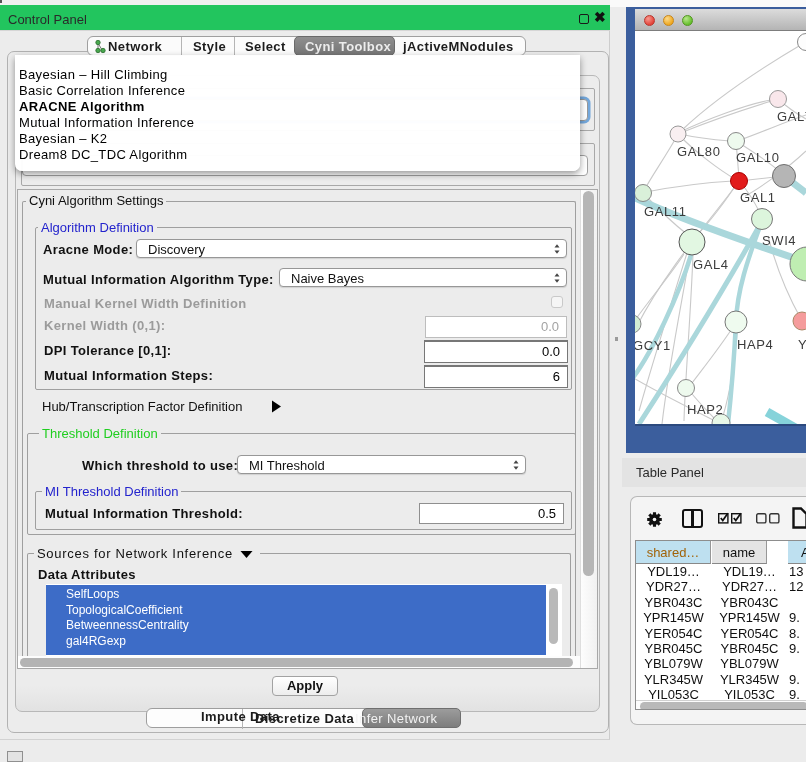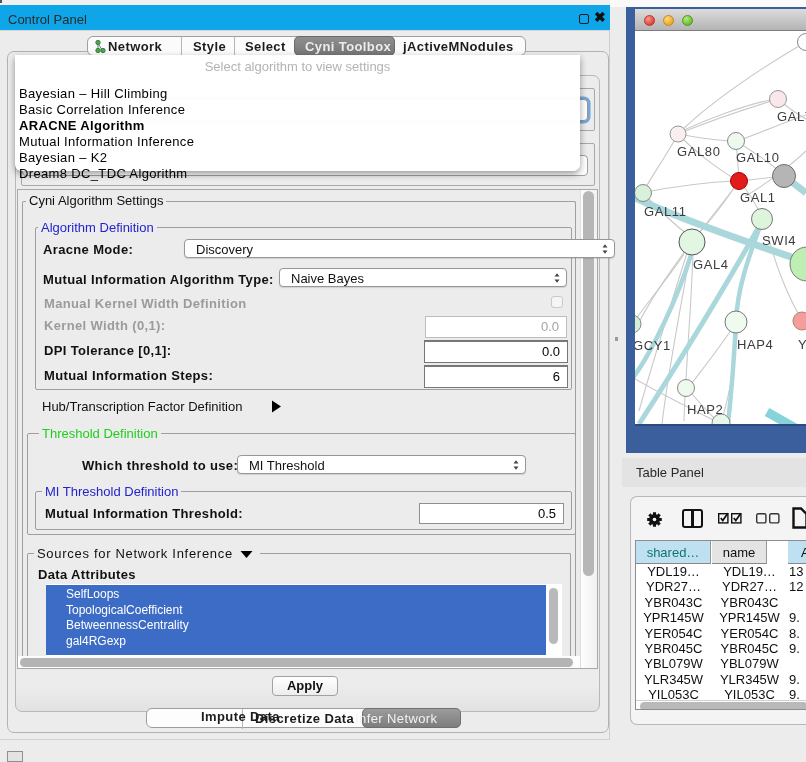--- a/index.html
+++ b/index.html
@@ -15,21 +15,21 @@
 .arrows{position:absolute;right:5px;top:3px;}
 </style></head>
 <body>
 
 <div class="abs" style="left:0;top:0;width:610px;height:5px;background:#f0f0f0;"></div>
 <div class="abs" style="left:610px;top:0;width:196px;height:7px;background:#fafafa;"></div>
 <div class="abs" style="left:0;top:0;width:2px;height:3px;background:#555;"></div>
 
 <div class="abs" style="left:0;top:5px;width:610px;height:735px;background:#ececec;border-right:1px solid #cdcdcd;border-bottom:1px solid #d2d2d2;">
 
-  <div class="abs" style="left:0;top:0;width:610px;height:26px;background:#0ea5e9;border-bottom:1px solid #d6d6d6;">
+  <div class="abs" style="left:0;top:0;width:610px;height:26px;background:#22c55e;border-bottom:1px solid #d6d6d6;">
     <div class="abs" style="left:8px;top:7px;font-size:13px;color:#2a2a2a;">Control Panel</div>
     <div class="abs" style="left:579px;top:9px;width:10px;height:10px;border:1.6px solid #1a1a1a;border-radius:2px;"></div>
     <div class="abs" style="left:594px;top:4px;font-size:14px;font-weight:bold;color:#111;">✖</div>
   </div>
 
   <div class="abs" style="left:7px;top:46px;width:602px;height:682px;border:1px solid #b2b2b2;border-radius:7px;"></div>
 
   <div class="abs" style="left:15px;top:70px;width:585px;height:637px;border:1px solid #b8b8b8;border-radius:7px;background:linear-gradient(#ececec 96%,#e2e2e2);"></div>
 </div>
 
@@ -43,21 +43,21 @@
 <div class="abs" style="left:580px;top:190px;width:17px;height:478px;background:linear-gradient(90deg,#fdfdfd,#f1f1f1);border-left:1px solid #dedede;"></div>
 <div class="abs" style="left:583px;top:191px;width:11px;height:385px;background:#b6b6b6;border-radius:6px;"></div>
 
 <div class="grpbox" style="left:22px;top:201px;width:554px;height:467px;border-bottom:none;"></div>
 <div class="grptitle" style="left:26px;top:194px;color:#111;">Cyni Algorithm Settings</div>
 
 <div class="grpbox" style="left:35px;top:227px;width:537px;height:163px;"></div>
 <div class="grptitle" style="left:38px;top:221px;color:#2323cd;">Algorithm Definition</div>
 
 <div class="lbl" style="left:43px;top:242px;">Aracne Mode:</div>
-<div class="combo" style="left:136px;top:239px;width:431px;height:19px;margin-left:48px;">
+<div class="combo" style="left:136px;top:239px;width:431px;height:19px;">
     <span>Discovery</span>
   <svg class="arrows" width="8" height="12" viewBox="0 0 8 12">
       <polygon points="1.5,4.6 6.5,4.6 4,1.2" fill="#444"></polygon>
       <polygon points="1.5,7.4 6.5,7.4 4,10.8" fill="#444"></polygon>
     </svg>
   </div>
 
 <div class="lbl" style="left:43px;top:272px;text-align:right;">Mutual Information Algorithm Type:</div>
 <div class="combo" style="left:279px;top:268px;width:288px;height:19px;">
     <span>Naive Bayes</span>
@@ -109,21 +109,20 @@
 <div class="lbl" style="left:38px;top:567px;">Data Attributes</div>
 
 <div class="abs" style="left:46px;top:584px;width:516px;height:72px;background:#fff;"></div>
 <div class="abs" style="left:46px;top:585px;width:500px;height:70px;background:#3d6cc7;font-size:12px;color:#fff;line-height:15.6px;padding:2px 0 0 20px;">SelfLoops<br>TopologicalCoefficient<br>BetweennessCentrality<br>gal4RGexp</div>
 <div class="abs" style="left:549px;top:588px;width:9px;height:56px;background:#b9b9b9;border-radius:5px;"></div>
 
 <div class="abs" style="left:18px;top:656px;width:562px;height:12px;background:#fdfdfd;"></div>
 <div class="abs" style="left:20px;top:658px;width:553px;height:9px;background:#b4b4b4;border-radius:5px;"></div>
 
 <div class="abs" style="left:15px;top:55px;width:565px;height:116px;background:rgba(255,255,255,0.98);border-radius:0 0 7px 7px;box-shadow:0 3px 7px rgba(0,0,0,0.4);z-index:5;">
-  <div style="text-align:center;font-size:13px;color:#b3b3b3;margin-top:4px;">Select algorithm to view settings</div>
   <div style="font-size:13px;color:#000;line-height:16px;padding-left:4px;margin-top:12px;letter-spacing:0.35px;">
     Bayesian – Hill Climbing<br>
     Basic Correlation Inference<br>
     <b>ARACNE Algorithm</b><br>
     Mutual Information Inference<br>
     Bayesian – K2<br>
     Dream8 DC_TDC Algorithm
   </div>
 </div>
 
@@ -266,21 +265,21 @@
   </svg>
   <svg class="abs" style="left:125px;top:16px;" width="25" height="11" viewBox="0 0 25 11">
     <rect x="0.7" y="0.7" width="9.2" height="9.2" rx="1.5" fill="none" stroke="#333" stroke-width="1.4"></rect>
     <rect x="13.7" y="0.7" width="9.2" height="9.2" rx="1.5" fill="none" stroke="#333" stroke-width="1.4"></rect>
   </svg>
   <svg class="abs" style="left:161px;top:10px;" width="16" height="22" viewBox="0 0 16 22">
     <path d="M1.5,1.5 L9,1.5 L14.5,7 L14.5,20.5 L1.5,20.5 Z" fill="none" stroke="#111" stroke-width="2.4"></path>
   </svg>
 
   <div class="abs" style="left:4px;top:43px;width:172px;height:170px;border:1px solid #8d8d8d;border-right:none;background:#fff;overflow:hidden;">
-    <div class="abs" style="left:0;top:0;width:75px;height:23px;background:#bee0f0;border-right:1px solid #979797;border-bottom:1px solid #888;text-align:center;font-size:13px;line-height:23px;color:#0f766e;">shared…</div>
+    <div class="abs" style="left:0;top:0;width:75px;height:23px;background:#bee0f0;border-right:1px solid #979797;border-bottom:1px solid #888;text-align:center;font-size:13px;line-height:23px;color:#a16207;">shared…</div>
     <div class="abs" style="left:76px;top:0;width:55px;height:23px;background:#e4e4e4;border-right:1px solid #979797;border-bottom:1px solid #888;text-align:center;font-size:13px;line-height:23px;color:#111;">name</div>
     <div class="abs" style="left:152px;top:0;width:20px;height:23px;background:#bee0f0;border-bottom:1px solid #888;font-size:13px;line-height:23px;color:#111;padding-left:13px;overflow:hidden;">A</div>
     <div class="abs" style="left:0;top:23px;width:75px;font-size:13px;line-height:15.4px;text-align:center;color:#111;">YDL19…<br>YDR27…<br>YBR043C<br>YPR145W<br>YER054C<br>YBR045C<br>YBL079W<br>YLR345W<br>YIL053C</div>
     <div class="abs" style="left:76px;top:23px;width:75px;font-size:13px;line-height:15.4px;text-align:center;color:#111;">YDL19…<br>YDR27…<br>YBR043C<br>YPR145W<br>YER054C<br>YBR045C<br>YBL079W<br>YLR345W<br>YIL053C</div>
     <div class="abs" style="left:153px;top:23px;width:30px;font-size:13px;line-height:15.4px;color:#111;">13<br>12<br>&nbsp;<br>9.<br>8.<br>9.<br>&nbsp;<br>9.<br>9.</div>
     <div class="abs" style="left:0;top:159px;width:172px;height:14px;background:#fcfcfc;border-top:1px solid #d0d0d0;"></div>
     <div class="abs" style="left:4px;top:161px;width:168px;height:9px;background:#b9b9b9;border-radius:5px;"></div>
   </div>
 </div>
 

